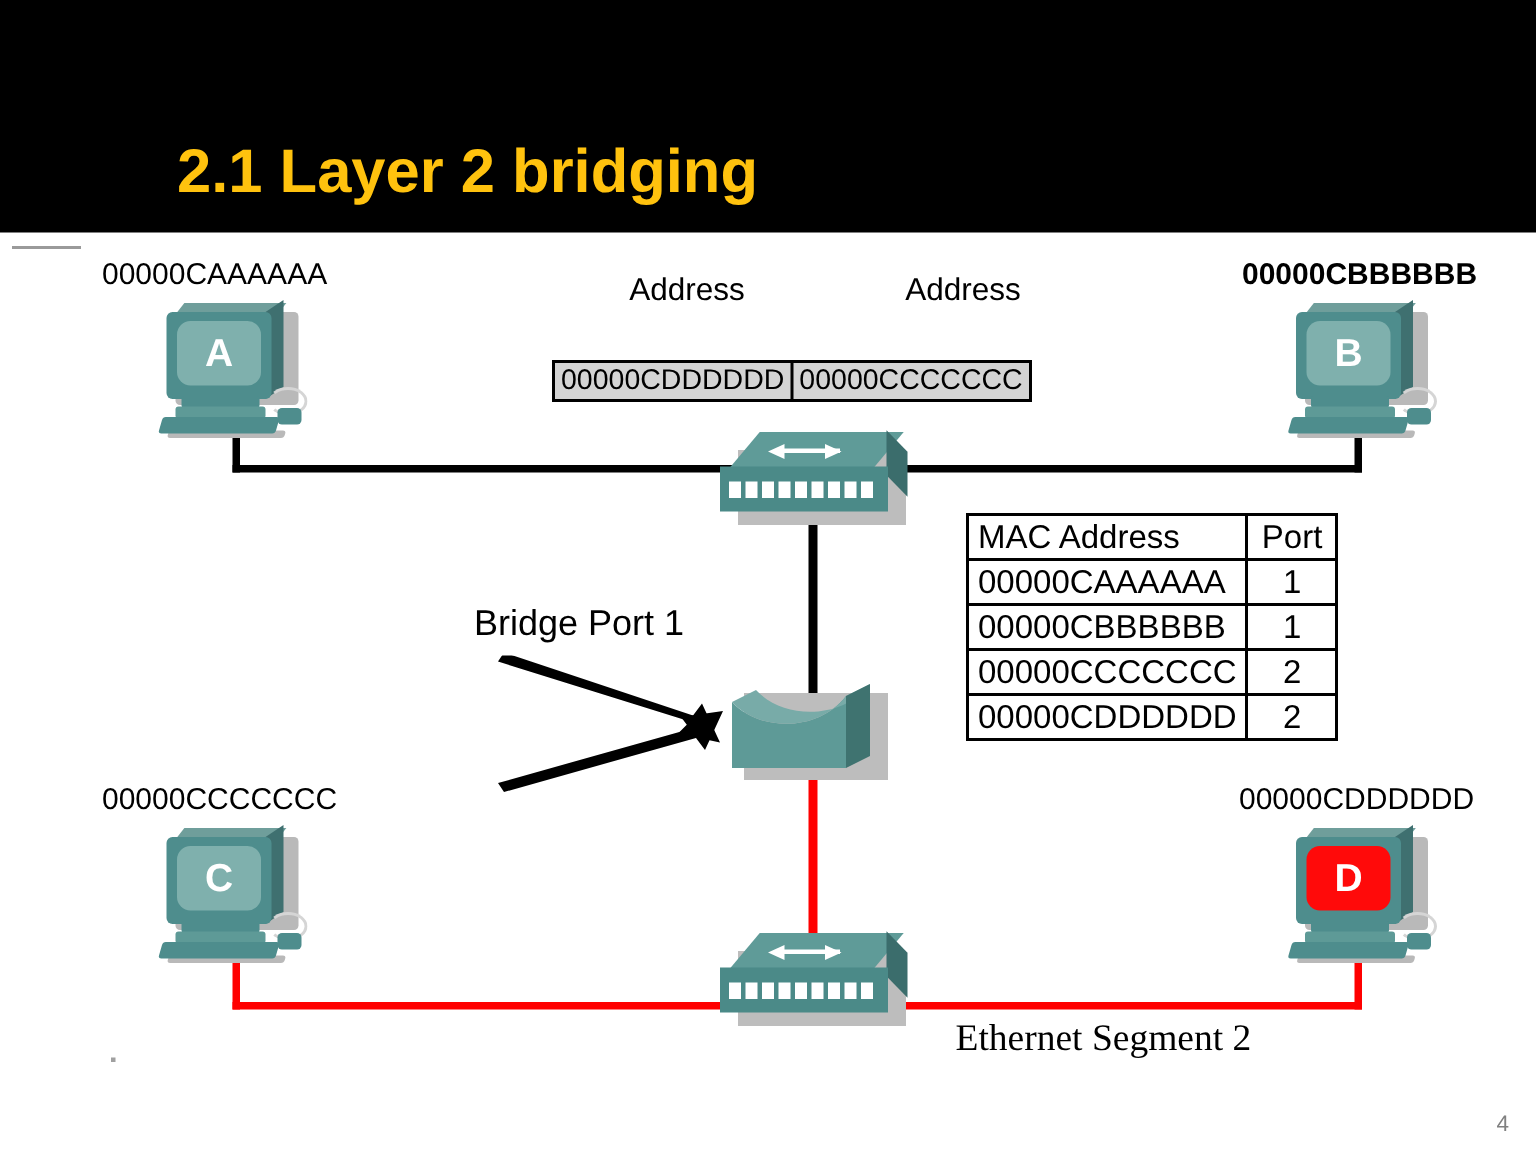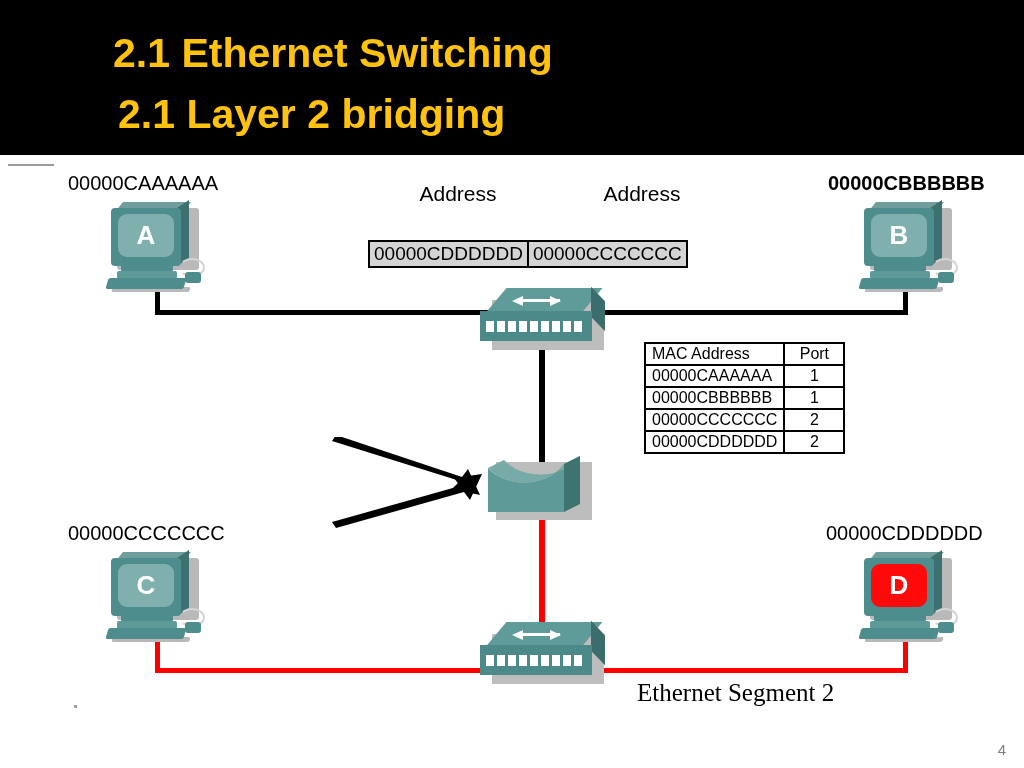--- a/index.html
+++ b/index.html
@@ -265,21 +265,21 @@
 
   
   .mac-table {
     position: absolute;
     border-collapse: collapse;
     background: #ffffff;
   }
   .mac-table th, .mac-table td {
     border: 2px solid #000000;
     font-family: "Liberation Sans", sans-serif;
-    font-size: 16px;
+    font-size: 22px;
     font-weight: normal;
     color: #000000;
     text-align: left;
     padding: 1px 6px;
     white-space: nowrap;
   }
   .mac-table .col-port { text-align: center; width: 46px; }
 
   
   .annot {
@@ -311,21 +311,20 @@
     width: 3px; height: 3px;
     background: #a0a0a0;
   }
 </style>
 </head>
 <body>
 
 <div id="slide">
 
   <div class="title-band"></div>
-  <div class="title-line title-line-1">2.1 Ethernet Switching</div>
   <div class="title-line title-line-2">2.1 Layer 2 bridging</div>
   <div class="header-rule"></div>
 
   <div class="cable" style="left:155px; top:285px; width:5px; height:30px;"></div>
   <div class="cable" style="left:155px; top:310px; width:375px; height:5px;"></div>
   <div class="cable" style="left:903px; top:285px; width:5px; height:30px;"></div>
   <div class="cable" style="left:560px; top:310px; width:348px; height:5px;"></div>
   <div class="cable" style="left:539px; top:345px; width:6px; height:125px;"></div>
 
   <div class="cable cable-red" style="left:539px; top:500px; width:6px; height:130px;"></div>
@@ -434,20 +433,21 @@
   <div class="bridge" style="left:484px; top:450px;">
     <div class="br-shadow"></div>
     <svg width="112" height="80" viewBox="0 0 112 80">
       <path d="M4 18 C 22 38, 62 38, 80 14 L 80 62 C 62 62, 22 62, 4 62 Z" fill="#5e9a97"></path>
       <path d="M4 18 C 22 38, 62 38, 80 14 L 96 6 C 78 30, 38 30, 20 10 Z" fill="#78aba8"></path>
       <path d="M80 14 L 96 6 L 96 54 L 80 62 Z" fill="#3f7370"></path>
       <path d="M4 18 L 20 10 L 20 10 L 4 18 Z" fill="#6fa5a2"></path>
     </svg>
   </div>
 
+  <div class="annot" style="left:316px; top:402px;">Bridge Port 1</div>
   <svg class="arrow-svg" width="160" height="70" viewBox="0 0 160 70" style="left:330px; top:437px;">
     <path d="M2 4 L 130 44 L 122 52 L 150 58 L 138 32 L 132 40 L 6 -2 Z" fill="#000000"></path>
   </svg>
   <svg class="arrow-svg" width="160" height="70" viewBox="0 0 160 70" style="left:330px; top:460px;">
     <path d="M2 62 L 130 26 L 124 18 L 152 14 L 140 40 L 134 32 L 6 68 Z" fill="#000000"></path>
   </svg>
 
   <table class="mac-table" style="left:644px; top:342px;">
     <thead>
       <tr>

